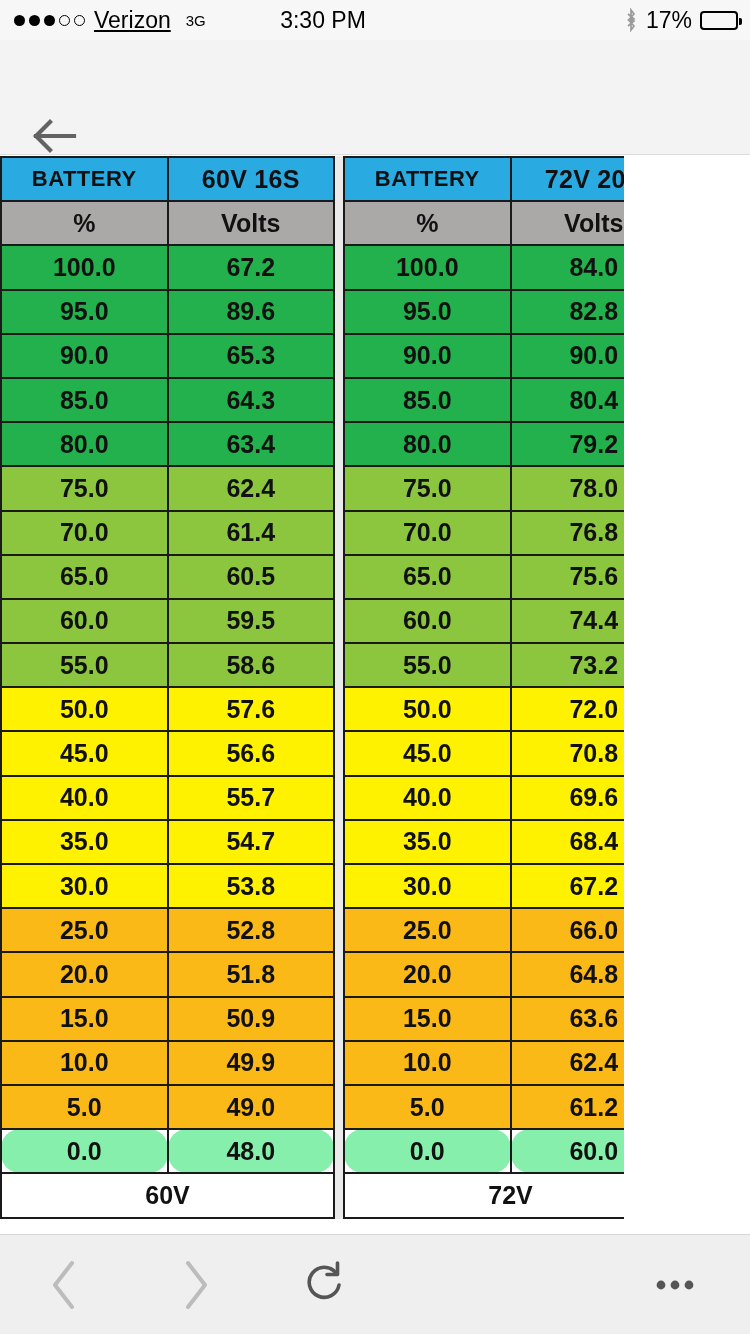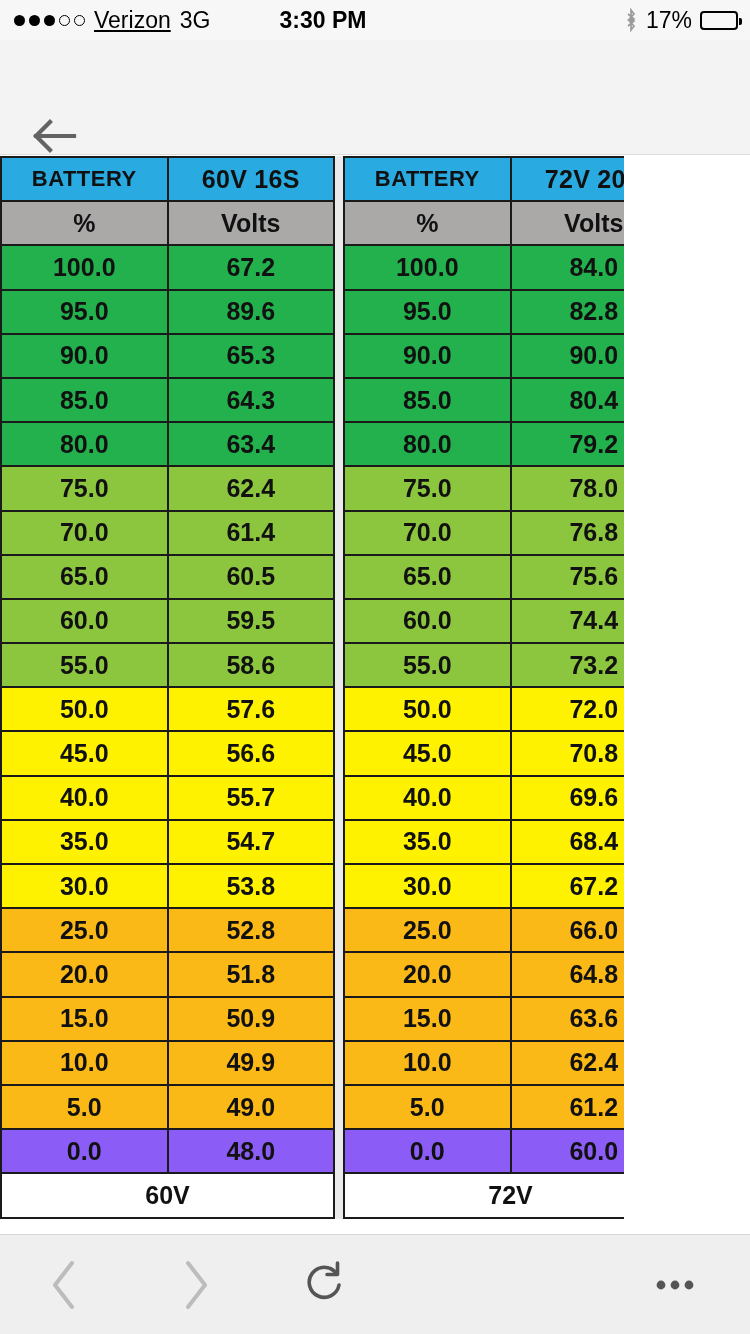--- a/index.html
+++ b/index.html
@@ -16,24 +16,24 @@
     position:absolute; top:0; left:0; width:750px; height:40px;
     background:#f7f7f7;
     display:flex; align-items:center;
     font-size:23px; color:#000; font-weight:400;
   }
   .sb-left { position:absolute; left:14px; display:flex; align-items:center; gap:9px; }
   .dots { display:flex; align-items:center; gap:4px; }
   .dot { width:11px; height:11px; border-radius:50%; background:#000; }
   .dot.hollow { background:transparent; border:1.6px solid #000; }
   .sb-carrier { font-size:23px; letter-spacing:0px;text-decoration:underline; }
-  .sb-net { font-size:23px; }
+  .sb-net { font-size:15px; margin-left:6px; }
   .sb-center {
     position:absolute; left:0; width:646px; text-align:center;
-    font-size:23px; font-weight:700;
+    font-size:23px; font-weight:400;
   }
   .sb-right { position:absolute; right:12px; display:flex; align-items:center; gap:8px; }
   .bt-icon { width:14px; height:24px; }
   .sb-batt-pct { font-size:23px; }
   .batt {
     position:relative; width:38px; height:19px;
     border:2px solid #000; border-radius:4px; padding:2px;
   }
   .batt:after {
     content:""; position:absolute; right:-6px; top:5px;
@@ -80,21 +80,21 @@
   td.h-blue {
     background:#29abe2; color:#0b2a3d; font-size:25px; letter-spacing:0.3px;
     height:47px;
   }
   td.h-blue.small { font-size:22px; letter-spacing:0.5px; }
   td.h-gray { background:#aba8a8; color:#111; font-size:25px; height:45px; }
   td.c-dgreen { background:#22b14c;margin-top:27px; }
   td.c-lgreen { background:#8cc63f; }
   td.c-yellow { background:#fff200; }
   td.c-orange { background:#fbb917; }
-  td.c-red     { background:#8b5cf6; }
+  td.c-red     { background:#86efac;border-radius:19px; }
   td.footer-cell {
     background:#ffffff; border:1px solid #b5b5b5;
     font-weight:400; font-size:27px; color:#1a1a1a; height:48px;
     font-family:"Liberation Sans", sans-serif;
   }
 
   
   .toolbar {
     position:absolute; bottom:0; left:0; width:750px; height:100px;
     background:#efefef; border-top:1px solid #d6d6d6;

